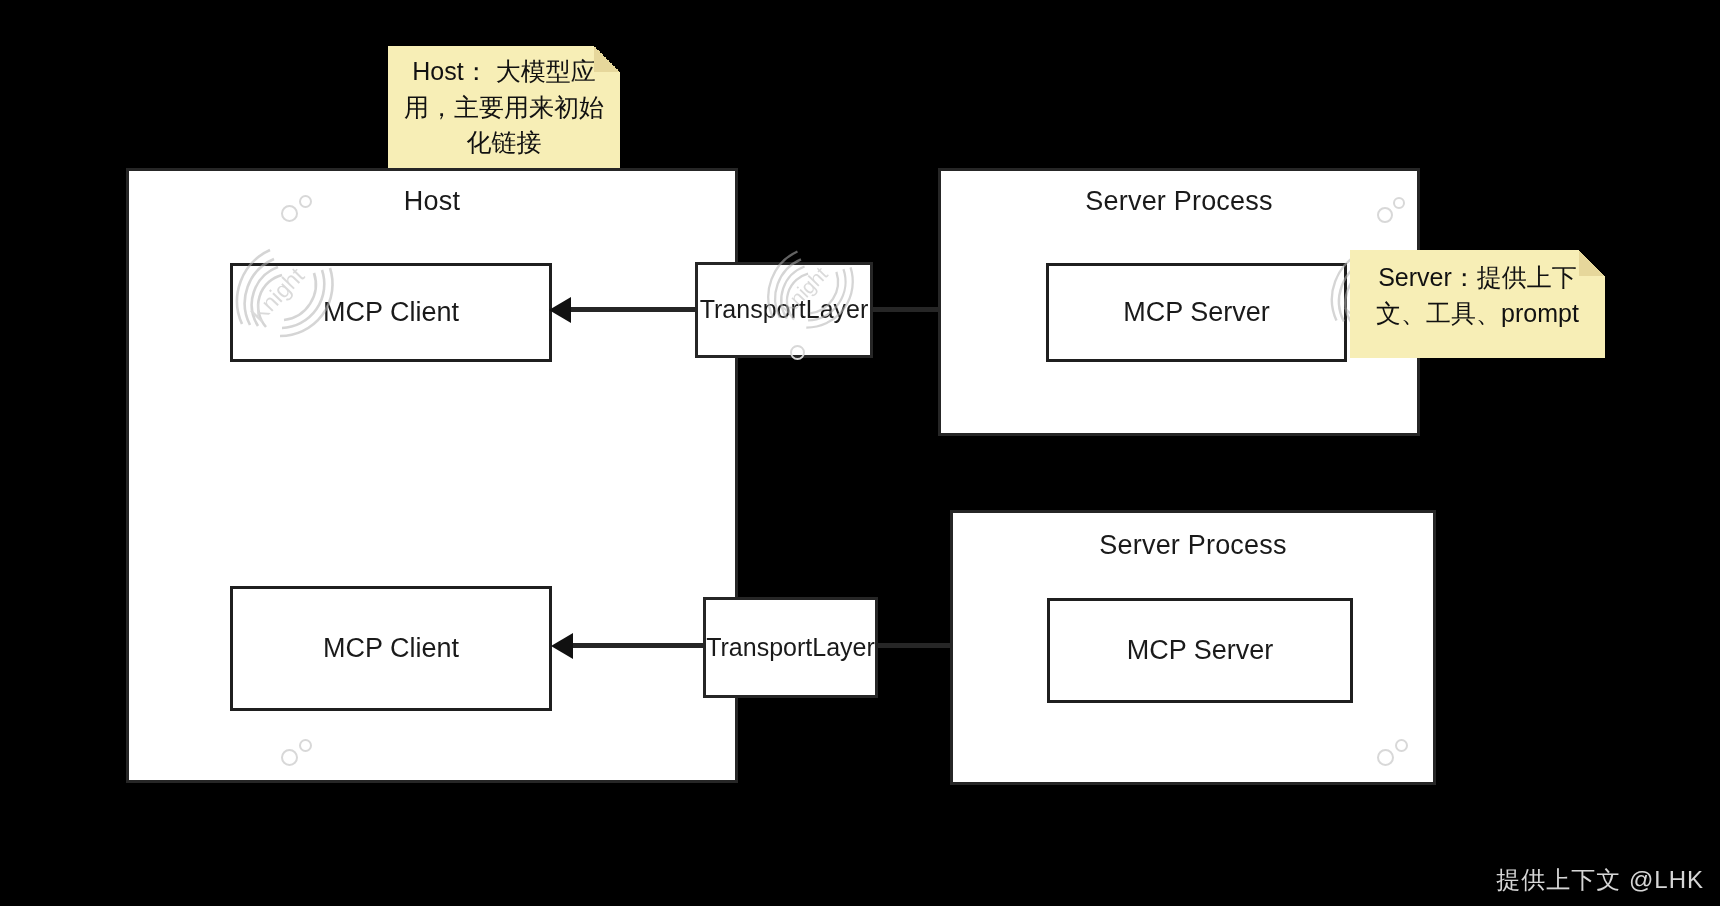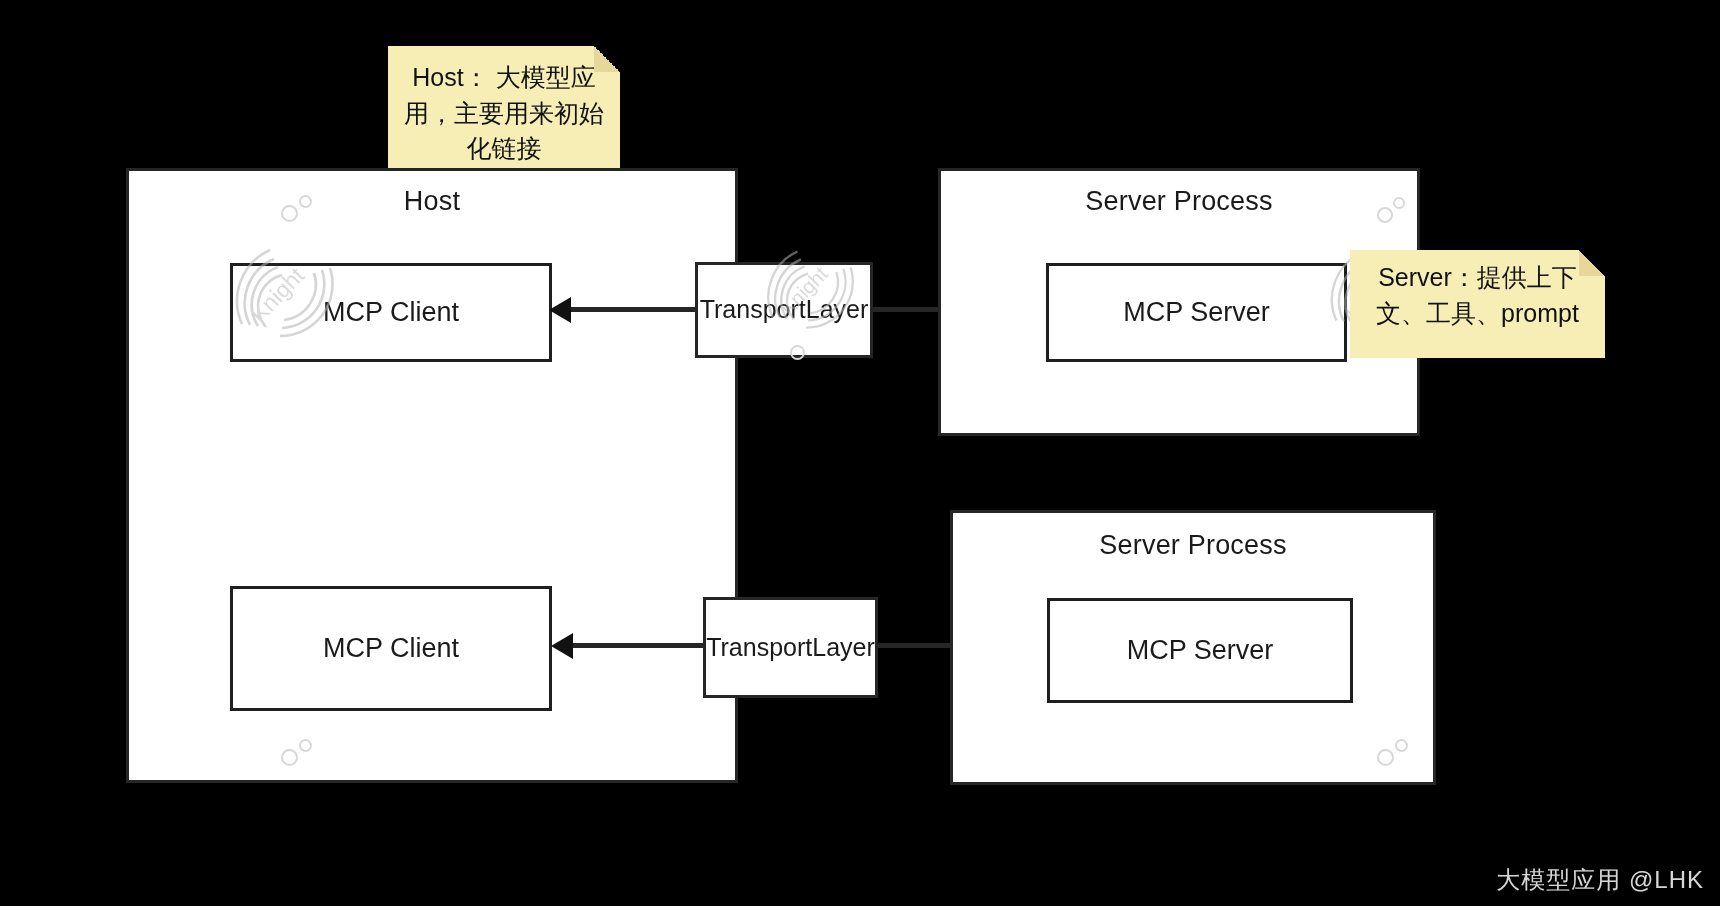--- a/index.html
+++ b/index.html
@@ -22,21 +22,21 @@
 
   
   .arrow{position:absolute;width:0;height:0;}
   .arrow-left{border-top:13px solid transparent;border-bottom:13px solid transparent;
               border-right:22px solid #111;}
   .arrow-right{border-top:13px solid transparent;border-bottom:13px solid transparent;
                border-left:22px solid #111;}
 
   
   .note{position:absolute;background:#f7eeb6;color:#111;font-size:25px;line-height:1.42;
-        text-align:center;box-sizing:border-box;padding:14px 10px;
+        text-align:center;box-sizing:border-box;padding:8px 10px;
         font-family:"Liberation Sans","DejaVu Sans",sans-serif;}
   .note .fold{position:absolute;top:0;right:0;width:26px;height:26px;
               background:linear-gradient(225deg,#000 0 50%,#e6d79b 50% 100%);}
   .note.fold-left .fold{right:auto;left:0;
               background:linear-gradient(135deg,#000 0 50%,#e6d79b 50% 100%);}
 
   
   .dot{position:absolute;border:2.5px solid #d8d8d8;border-radius:50%;}
 
   
@@ -160,15 +160,15 @@
     <div class="fold"></div>
     <span>Host： 大模型应用，主要用来初始化链接</span>
   </div>
 
 
   <div class="note" style="left:1350px;top:250px;width:255px;height:108px;padding:10px 14px;">
     <div class="fold"></div>
     <span>Server：提供上下文、工具、prompt</span>
   </div>
 
-  <div class="credit">大模型应用 @LHK</div>
+  <div class="credit">提供上下文 @LHK</div>
 
 </div>
 
 </body></html>

